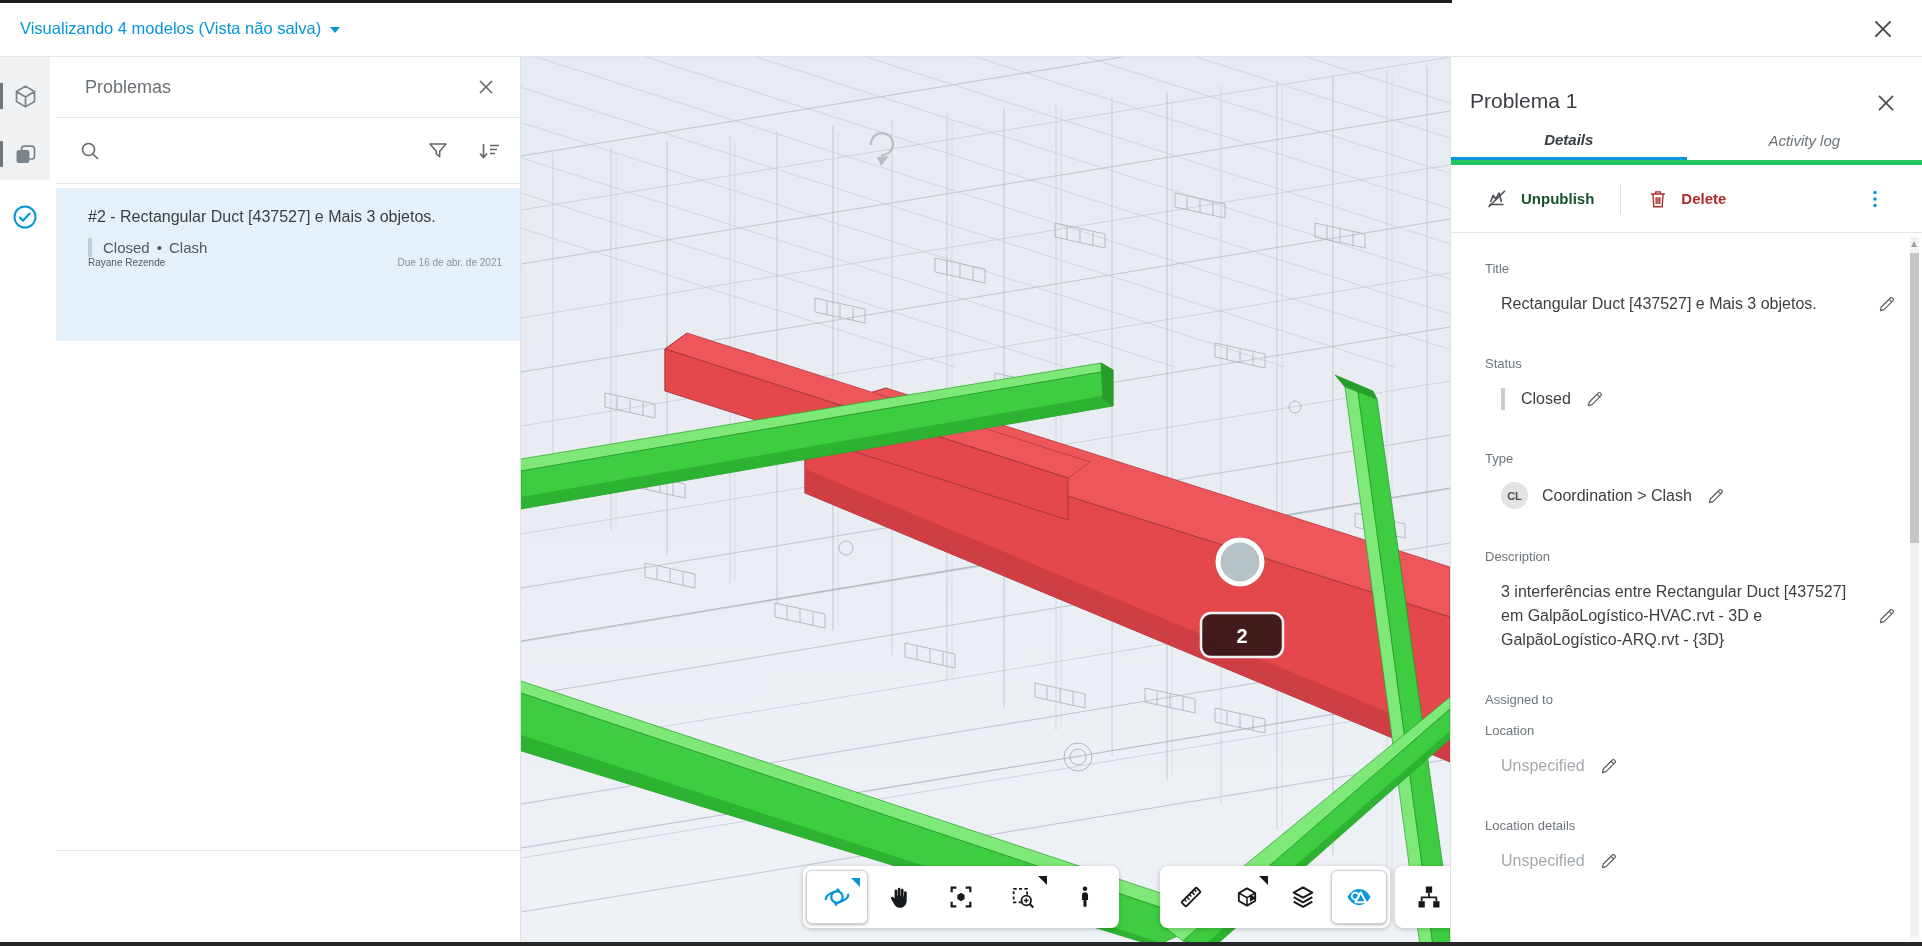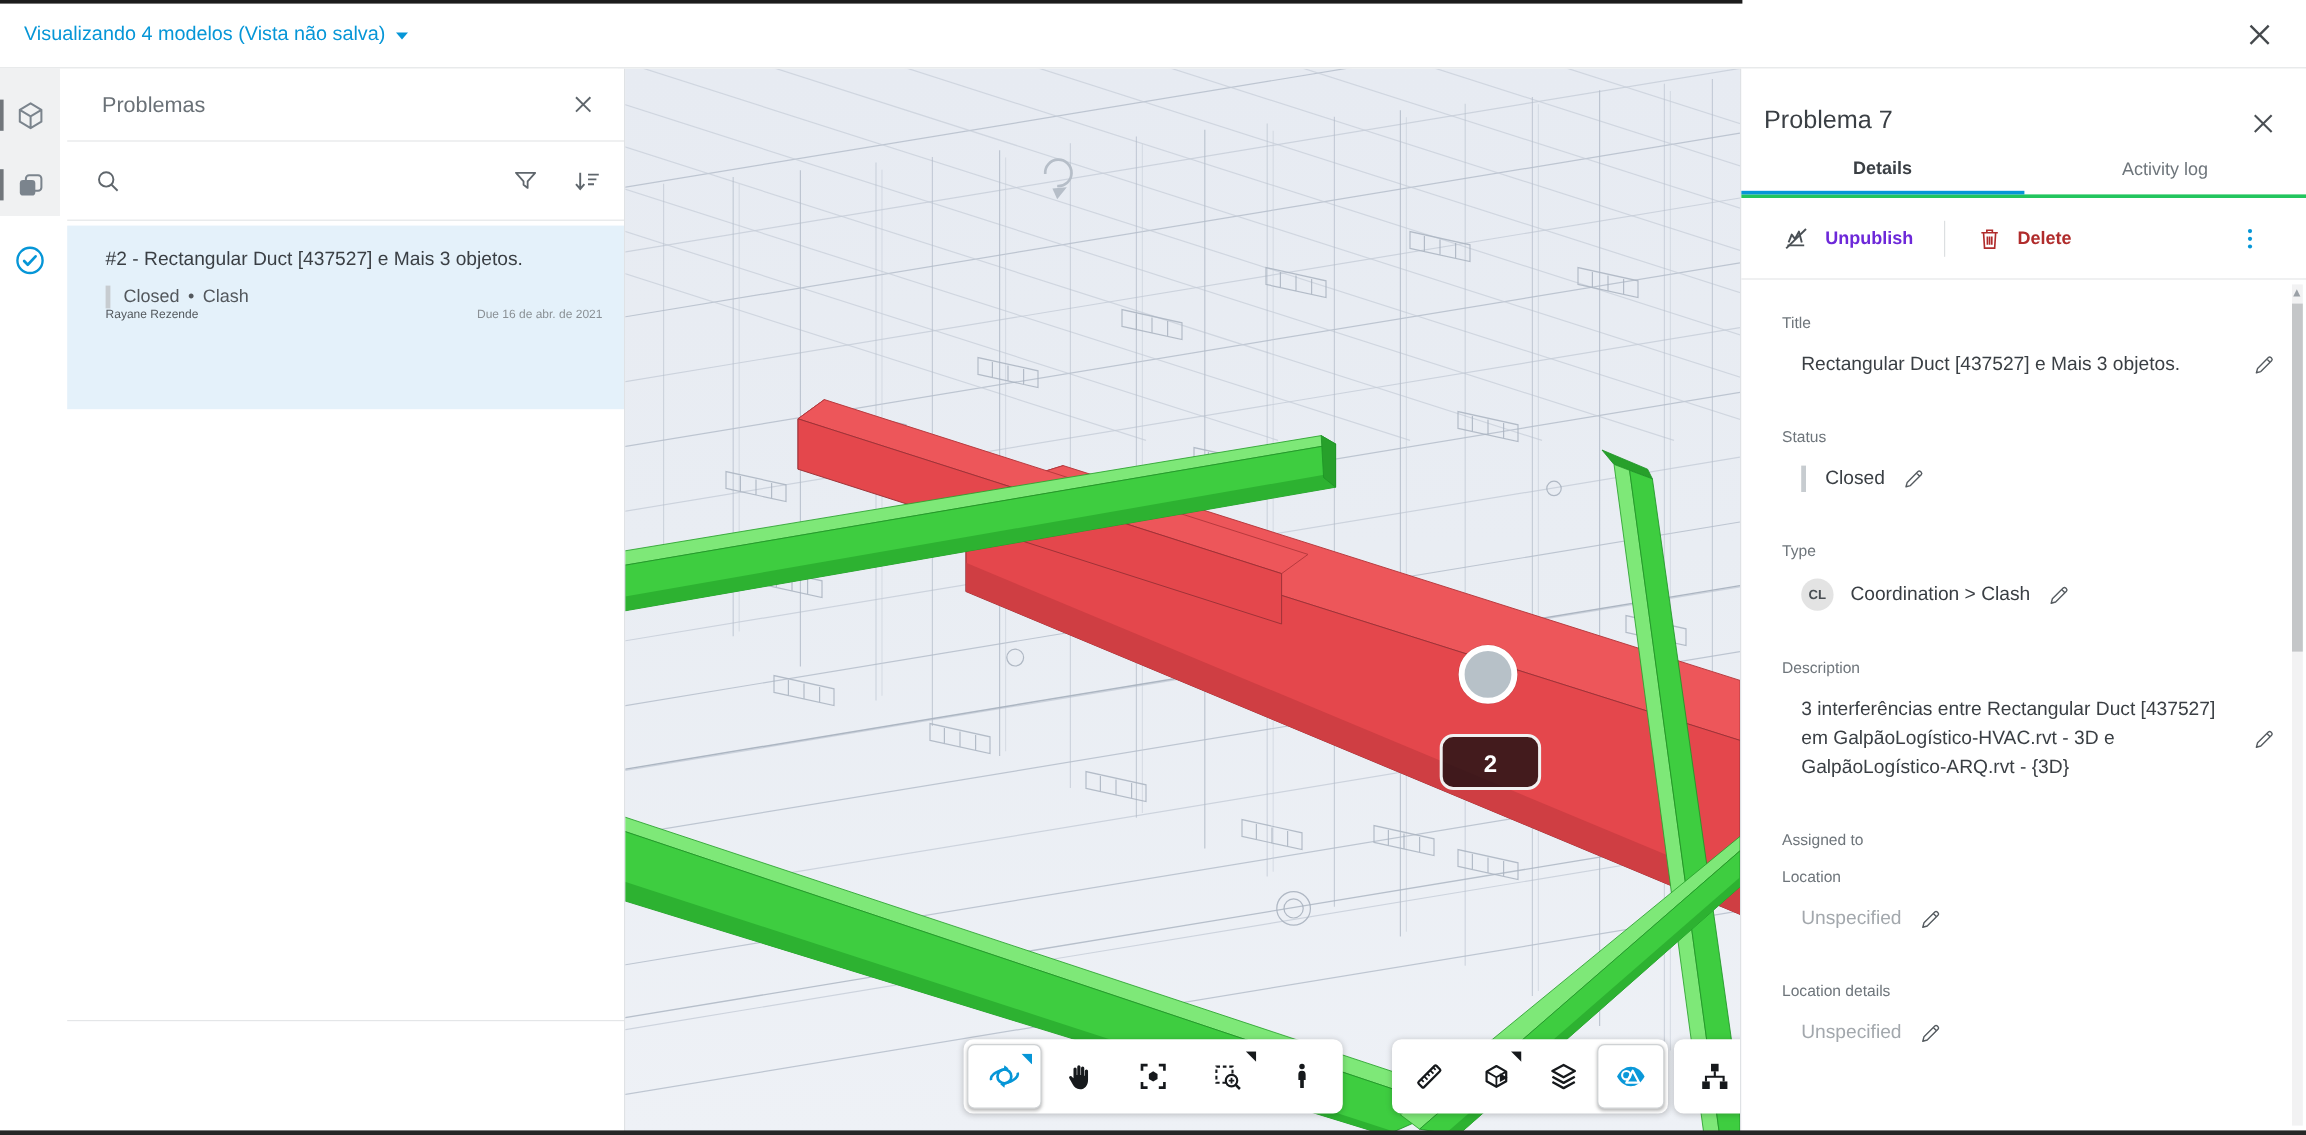--- a/index.html
+++ b/index.html
@@ -72,29 +72,29 @@
                 background:#0696d7; clip-path:polygon(100% 0,0 0,100% 100%); }
 
   
   .panel-right { position:absolute; left:1450px; top:57px; width:472px; height:889px; background:#fff;
                  border-left:1px solid #dfe2e5; z-index:20; overflow:hidden; }
   .dp-header { position:absolute; left:0; top:0; width:100%; height:64px; }
   .dp-title { position:absolute; left:19px; top:32px; font-size:21px; color:#3a3f44; }
   .dp-close { position:absolute; right:22px; top:32px; width:28px; height:28px; display:flex;
               align-items:center; justify-content:center; cursor:pointer; }
   .dp-tabs { position:absolute; left:0; top:64px; width:100%; height:44px; display:flex;
-             border-bottom:3px solid #22c55e; }
+             border-bottom:5px solid #22c55e;font-style:italic; }
   .dp-tab { flex:1; display:flex; align-items:center; justify-content:center; font-size:15px;
             color:#6e757b; cursor:pointer; }
   .dp-tab.active { color:#3a3f44; font-weight:bold; border-bottom:3px solid #0696d7; }
   .dp-actions { position:absolute; left:0; top:108px; width:100%; height:68px; display:flex;
                 align-items:center; padding-left:34px; border-bottom:1px solid #e4e6e8; }
   .dp-action { display:flex; align-items:center; gap:12px; font-size:15px; font-weight:bold;
                cursor:pointer; }
-  .dp-action.unpublish { color:#6d28d9; }
+  .dp-action.unpublish { color:#14532d; }
   .dp-action.delete { color:#b02c2c; }
   .dp-sep { width:1px; height:30px; background:#dcdfe1; margin:0 26px; }
   .dp-kebab { position:absolute; right:36px; top:22px; cursor:pointer; }
 
   .dp-body { position:absolute; left:0; top:176px; width:452px; bottom:0; padding:28px 0 0 34px;
              overflow:hidden; }
   .field { margin-bottom:0; }
   .f-label { font-size:13px; color:#6e757b; margin-bottom:16px; }
   .f-value { font-size:16px; color:#3a3f44; line-height:24px; margin-left:16px; margin-bottom:40px;
              display:flex; align-items:center; gap:14px; }
@@ -379,21 +379,21 @@
           <rect x="3" y="15.6" width="5.4" height="5.4" fill="#16191c"></rect>
           <rect x="15.6" y="15.6" width="5.4" height="5.4" fill="#16191c"></rect>
           <path d="M12 8.4v3.9M12 12.3H5.7v3.3M12 12.3h6.3v3.3" stroke="#16191c" stroke-width="1.5" fill="none"></path>
         </svg>
       </div>
     </div>
   </div>
 
   <div class="panel-right">
     <div class="dp-header">
-      <div class="dp-title">Problema 7</div>
+      <div class="dp-title">Problema 1</div>
       <div class="dp-close">
         <svg class="ic" width="26" height="26" viewBox="0 0 24 24">
           <path d="M5.5 5.5L18.5 18.5M18.5 5.5L5.5 18.5" stroke="#4a4f54" stroke-width="1.6" fill="none"></path>
         </svg>
       </div>
     </div>
 
     <div class="dp-tabs">
       <div class="dp-tab active">Details</div>
       <div class="dp-tab">Activity log</div>

